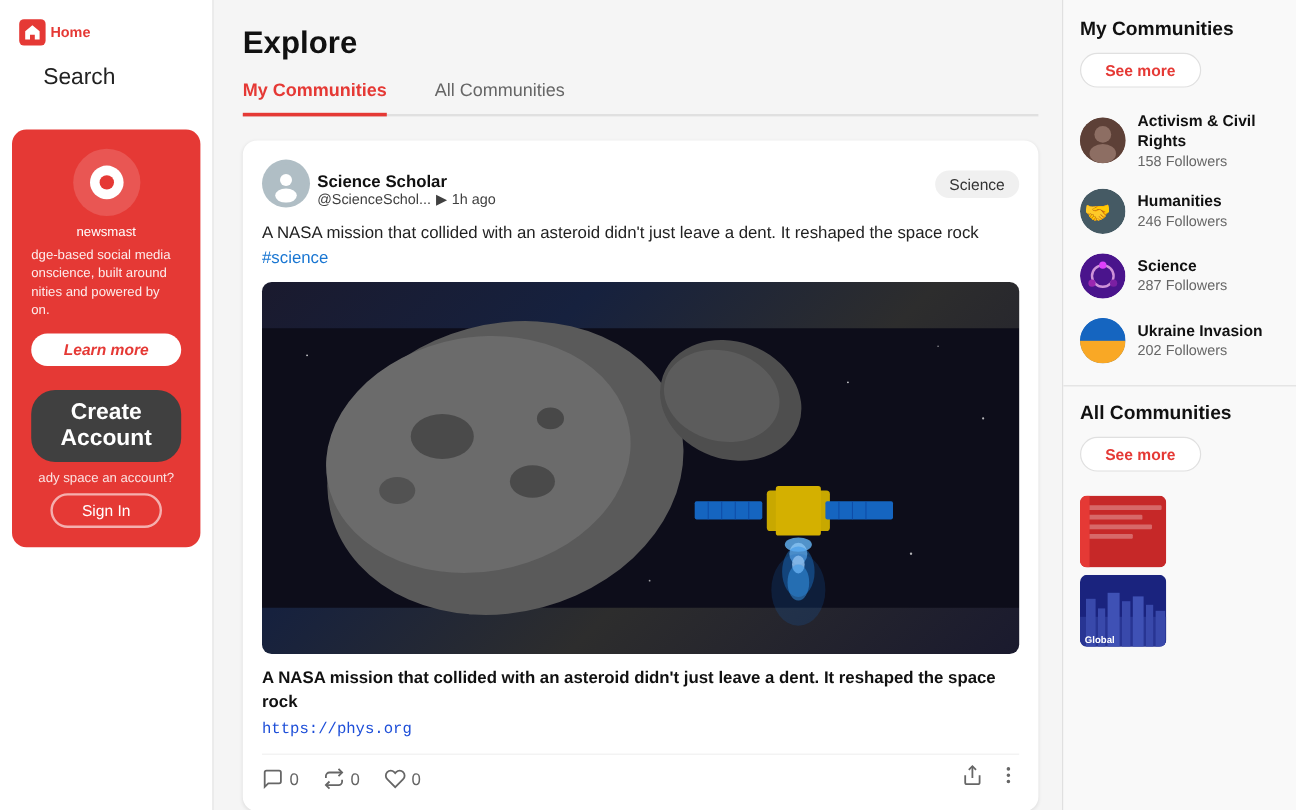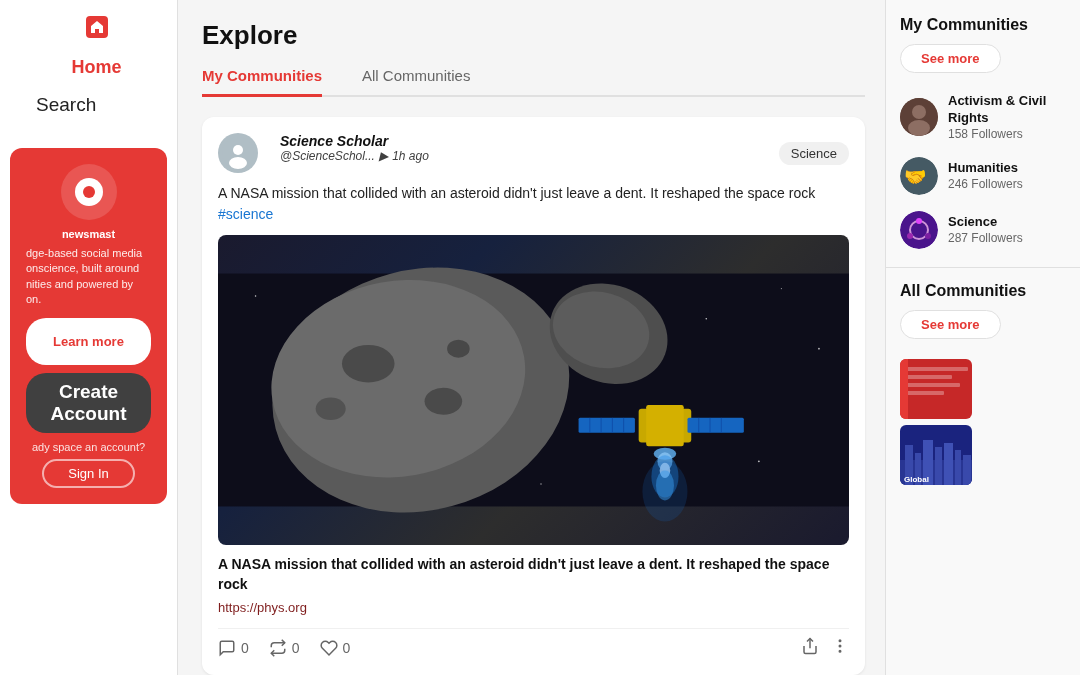--- a/index.html
+++ b/index.html
@@ -12,21 +12,21 @@
       border-right: 1px solid #e0e0e0;
       display: flex;
       flex-direction: column;
       flex-shrink: 0;
       overflow: hidden;
     }
     .sidebar-top {
       padding: 16px 0 8px 16px;
     }
     .home-link {
-      display: flex; align-items: center; gap: 19px; color: #e53935; font-weight: 600; font-size: 18px; margin-bottom: 16px; cursor: pointer; flex-direction: column;
+      display: flex; align-items: center; gap: 4px; color: #e53935; font-weight: 600; font-size: 12px; margin-bottom: 16px; cursor: pointer;
     }
     .home-icon {
       width: 22px; height: 22px;
       background: #e53935;
       border-radius: 4px;
       display: flex; align-items: center; justify-content: center;
       color: white; font-size: 12px;
     }
     .search-label {
       font-size: 19px; font-weight: 500; color: #222; margin-bottom: 12px; display: block; margin-left: 20px;
@@ -47,27 +47,27 @@
       display: flex; align-items: center; justify-content: center; margin-bottom: 8px;
     }
     .promo-logo-icon {
       width: 28px; height: 28px; background: white; border-radius: 50%;
       display: flex; align-items: center; justify-content: center;
     }
     .promo-logo-inner {
       width: 12px; height: 12px; background: #e53935; border-radius: 50%;
     }
     .promo-brand {
-      font-size: 11px; font-weight: 700; color: white; margin-bottom: 6px;
+      font-size: 11px; font-weight: 400; color: white; margin-bottom: 6px;
     }
     .promo-text {
       font-size: 11px; color: rgba(255,255,255,0.9); line-height: 1.4; margin-bottom: 10px;
     }
     .learn-more-btn {
-      background: white; color: #e53935; border: none; border-radius: 20px; padding: 16px 16px; font-size: 13px; font-weight: 600; cursor: pointer; width: 100%; margin-bottom: 8px;
+      background: white; color: #e53935; border: none; border-radius: 20px; padding: 6px 16px; font-size: 13px; font-weight: 600; cursor: pointer; width: 100%; margin-bottom: 20px; font-style: italic;
     }
     .create-account-btn {
       background: #404040; color: white; border: none; border-radius: 20px; padding: 8px 16px; font-size: 19px; font-weight: 600; cursor: pointer; width: 100%; margin-bottom: 8px;
     }
     .already-text {
       font-size: 11px; color: rgba(255,255,255,0.85); margin-bottom: 6px;
     }
     .sign-in-btn {
       background: transparent; color: white; border: 2px solid rgba(255,255,255,0.6); border-radius: 20px; padding: 5px 24px; font-size: 13px; font-weight: 400; cursor: pointer;
     }
@@ -93,41 +93,41 @@
     }
 
     
     .post-card {
       background: white; border-radius: 12px; padding: 16px; box-shadow: 0 1px 3px rgba(0,0,0,0.08);
     }
     .post-header {
       display: flex; align-items: center; justify-content: space-between; margin-bottom: 10px;
     }
     .post-author {
-      display: flex; align-items: flex-start; gap: 22px; font-style: italic;
+      display: flex; align-items: flex-end; gap: 6px;
     }
     .author-avatar {
       width: 40px; height: 40px; border-radius: 50%; background: #b0bec5; overflow: hidden; flex-shrink: 0;
       display: flex; align-items: center; justify-content: center; font-size: 18px;
     }
     .author-info {}
     .author-name { font-weight: 700; font-size: 14px; color: #111; }
     .author-meta { font-size: 12px; color: #404040; display: flex; align-items: center; gap: 4px; }
     .community-badge {
       background: #f0f0f0; border-radius: 20px; padding: 4px 12px; font-size: 13px; color: #333; font-weight: 500;
     }
     .post-text { font-size: 14px; color: #222; margin-bottom: 6px; line-height: 1.5; }
     .post-tag { color: #1976d2; font-size: 14px; }
     .post-image {
       width: 100%; height: 310px; object-fit: cover; border-radius: 8px; margin: 10px 0;
       background: linear-gradient(135deg, #1a1a2e 0%, #16213e 30%, #2d2d2d 60%, #1a1a2e 100%);
       position: relative; overflow: hidden; display: flex; align-items: center; justify-content: center;
     }
     .post-caption { font-size: 14px; font-weight: 700; color: #111; margin-bottom: 4px; line-height: 1.4; }
-    .post-link { font-size: 13px; color: #7f1d1d; text-decoration: none; }
+    .post-link { font-size: 13px; color: #1d4ed8; text-decoration: none; font-family: Liberation Mono, monospace; }
     .post-actions {
       display: flex; align-items: center; justify-content: space-between; margin-top: 12px; padding-top: 8px; border-top: 1px solid #f0f0f0;
     }
     .action-group { display: flex; gap: 20px; }
     .action-btn { display: flex; align-items: center; gap: 5px; color: #666; font-size: 14px; cursor: pointer; background: none; border: none; }
     .action-right { display: flex; gap: 12px; }
     .icon-btn { background: none; border: none; cursor: pointer; color: #666; font-size: 16px; }
 
     
     .right-sidebar {
@@ -379,20 +379,36 @@
           <circle cx="10" cy="25" r="3" fill="#9c27b0"></circle>
           <circle cx="28" cy="25" r="3" fill="#7b1fa2"></circle>
         </svg>
     </div>
     <div class="comm-info">
       <div class="comm-name">Science</div>
       <div class="comm-followers">287 Followers</div>
     </div>
   </div>
 
+  <div class="community-item">
+    <div class="comm-avatar">
+      <svg width="38" height="38" viewBox="0 0 38 38">
+          <rect width="38" height="38" rx="19" fill="#1565c0"></rect>
+          <rect x="0" y="0" width="38" height="19" rx="0" fill="#1565c0"></rect>
+          <rect x="0" y="19" width="38" height="19" fill="#f9a825"></rect>
+          <clipPath id="c1">
+            <rect width="38" height="38" rx="19"></rect>
+          </clipPath>
+        </svg>
+    </div>
+    <div class="comm-info">
+      <div class="comm-name">Ukraine Invasion</div>
+      <div class="comm-followers">202 Followers</div>
+    </div>
+  </div>
 
   <hr class="rs-divider">
 
   <div class="all-communities-section">
     <div class="rs-section-title">All Communities</div>
     <button class="see-more-btn">See more</button>
     <div class="bottom-thumbnails">
 
       <div class="thumb">
         <svg width="72" height="60" viewBox="0 0 72 60">

